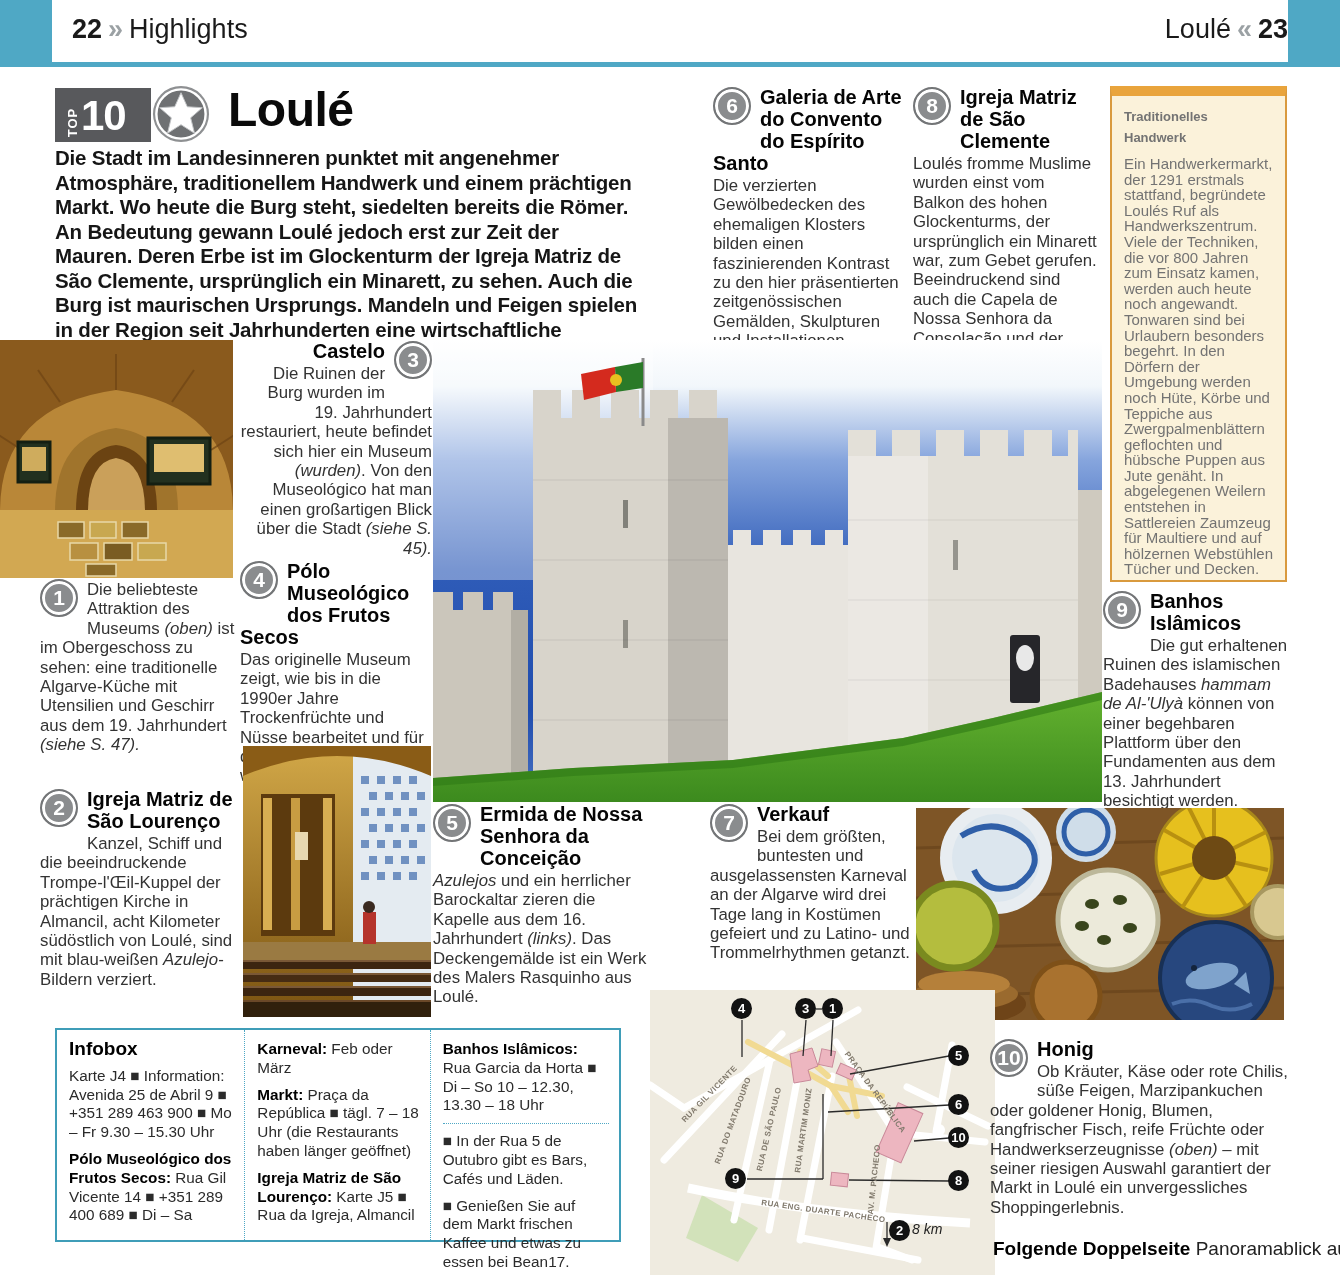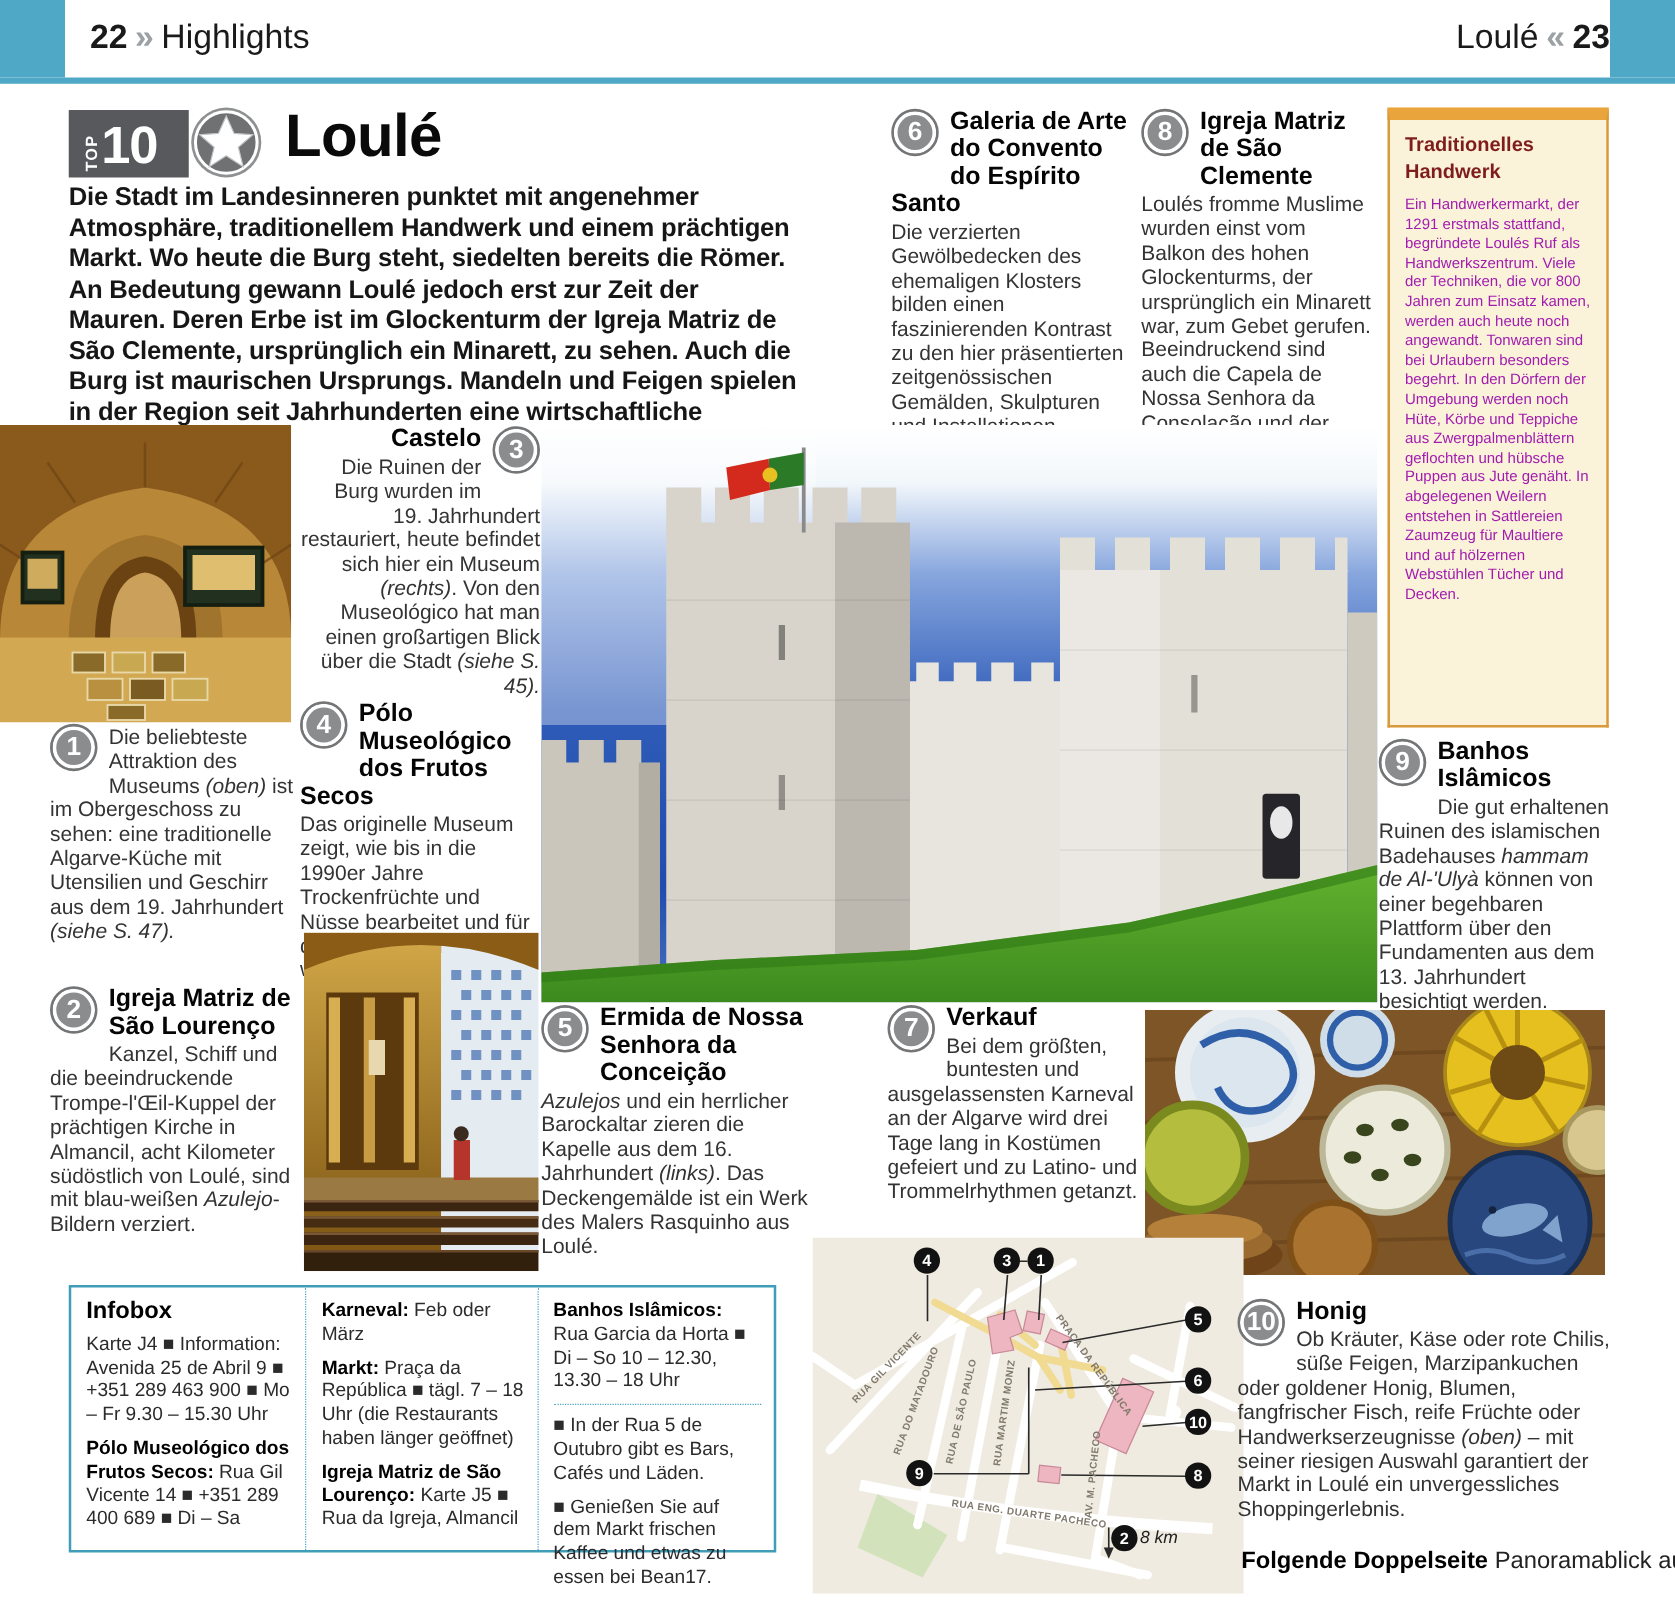--- a/index.html
+++ b/index.html
@@ -31,22 +31,22 @@
   .sec p i{font-style:italic;}
   .num{float:left;width:34px;height:34px;margin:1px 9px 10px 0;border-radius:50%;
        background:#8a8c8e;border:2px solid #737577;box-shadow:inset 0 0 0 3px #fff;
        color:#fff;font-size:21px;font-weight:bold;display:flex;align-items:center;justify-content:center;}
   .sec.r{text-align:right;}
   .sec.r .num{float:right;margin:1px 0 10px 9px;}
 
   
   .sidebox{position:absolute;left:1110px;top:86px;width:177px;height:496px;background:#fbf2da;
            border:2px solid #d99a3e;border-top:10px solid #e9a43c;box-sizing:border-box;padding:10px 12px;}
-  .sidebox h3{margin:0 0 8px;font-size:16px;line-height:21px;font-weight:bold;color:#7f1d1d;}
-  .sidebox p{margin:0;font-size:12px;line-height:15.6px;color:#a21caf;}
+  .sidebox h3{margin:0 0 8px;font-size:13px;line-height:21px;font-weight:bold;color:#737373;}
+  .sidebox p{margin:0;font-size:15px;line-height:15.6px;color:#737373;}
 
   
   .infobox{position:absolute;left:55px;top:1028px;width:566px;height:214px;border:2px solid #3f9db8;
            box-sizing:border-box;display:flex;background:#fff;}
   .infocol{padding:10px 10px 6px 12px;font-size:15.3px;line-height:18.8px;color:#2b2b2b;box-sizing:border-box;}
   .infocol.c1{width:188px;}
   .infocol.c2{width:186px;border-left:1px dotted #4fa8c5;}
   .infocol.c3{width:190px;border-left:1px dotted #4fa8c5;}
   .infocol h4{margin:0 0 8px;font-size:19px;color:#000;}
   .infocol p{margin:0 0 8px;}
@@ -141,21 +141,21 @@
         <rect x="104" y="203" width="28" height="17" fill="#7a5c22" stroke="#e8d8a8" stroke-width="1.5"></rect>
         <rect x="138" y="203" width="28" height="17" fill="#c8a850" stroke="#e8d8a8" stroke-width="1.5"></rect>
         <rect x="86" y="224" width="30" height="12" fill="#8a6a28" stroke="#e8d8a8" stroke-width="1.5"></rect>
       </g>
     </svg>
   </div>
 
   <div class="sec r" style="left:240px;top:340px;width:192px">
     <span class="num">3</span>
     <h3>Castelo</h3>
-    <p><span>Die Ruinen der Burg wurden im 19. Jahrhundert restauriert, heute befindet sich hier ein Museum </span><i>(rechts)</i><span>. Von den Museológico hat man einen großartigen Blick über die Stadt </span><i>(siehe S. 45).</i></p>
+    <p><span>Die Ruinen der Burg wurden im 19. Jahrhundert restauriert, heute befindet sich hier ein Museum </span><i>(wurden)</i><span>. Von den Museológico hat man einen großartigen Blick über die Stadt </span><i>(siehe S. 45).</i></p>
   </div>
 
   <div class="photo" style="left:433px;top:340px;width:669px;height:462px">
     <svg width="669" height="462" viewBox="0 0 669 462">
       <defs>
         <linearGradient id="sky" x1="0" y1="0" x2="0" y2="1">
           <stop offset="0" stop-color="#ffffff"></stop>
             <stop offset=".10" stop-color="#f2f7fb"></stop>
           <stop offset=".26" stop-color="#86a5dd"></stop>
             <stop offset=".5" stop-color="#2f5cb8"></stop>

